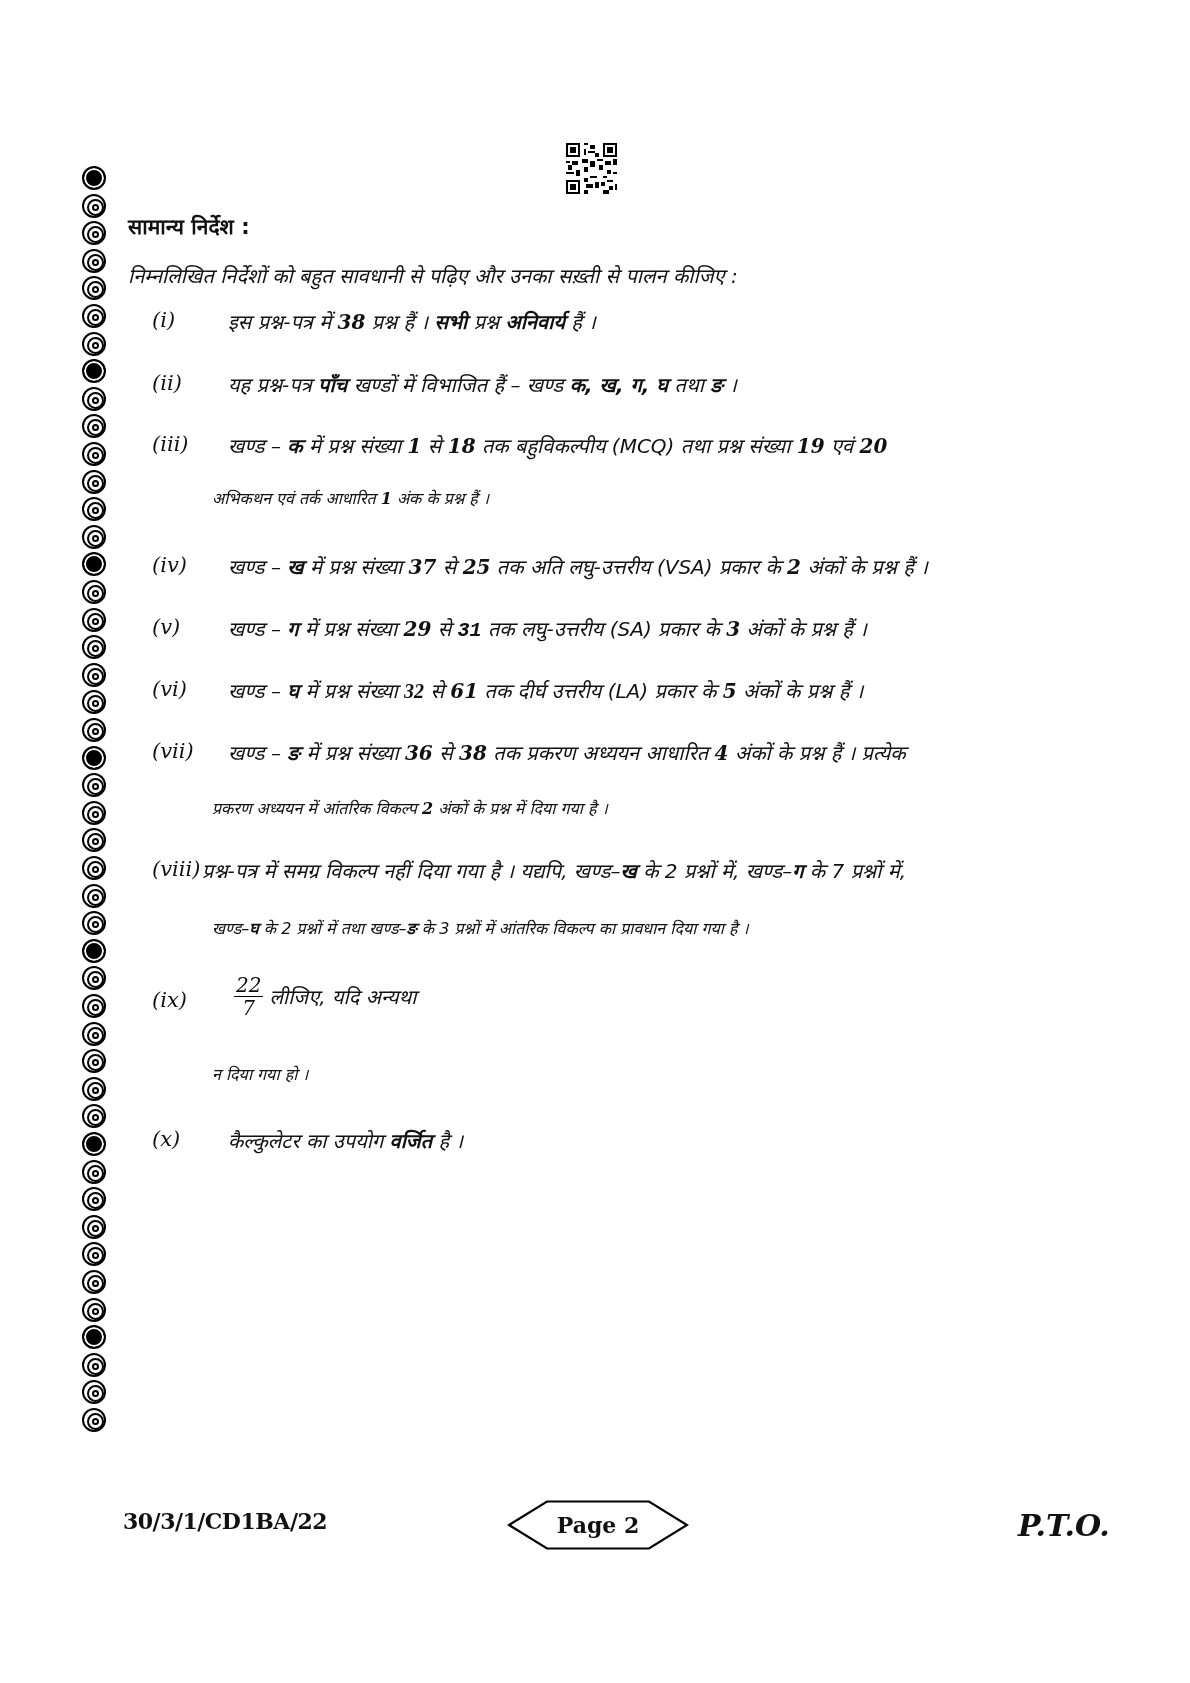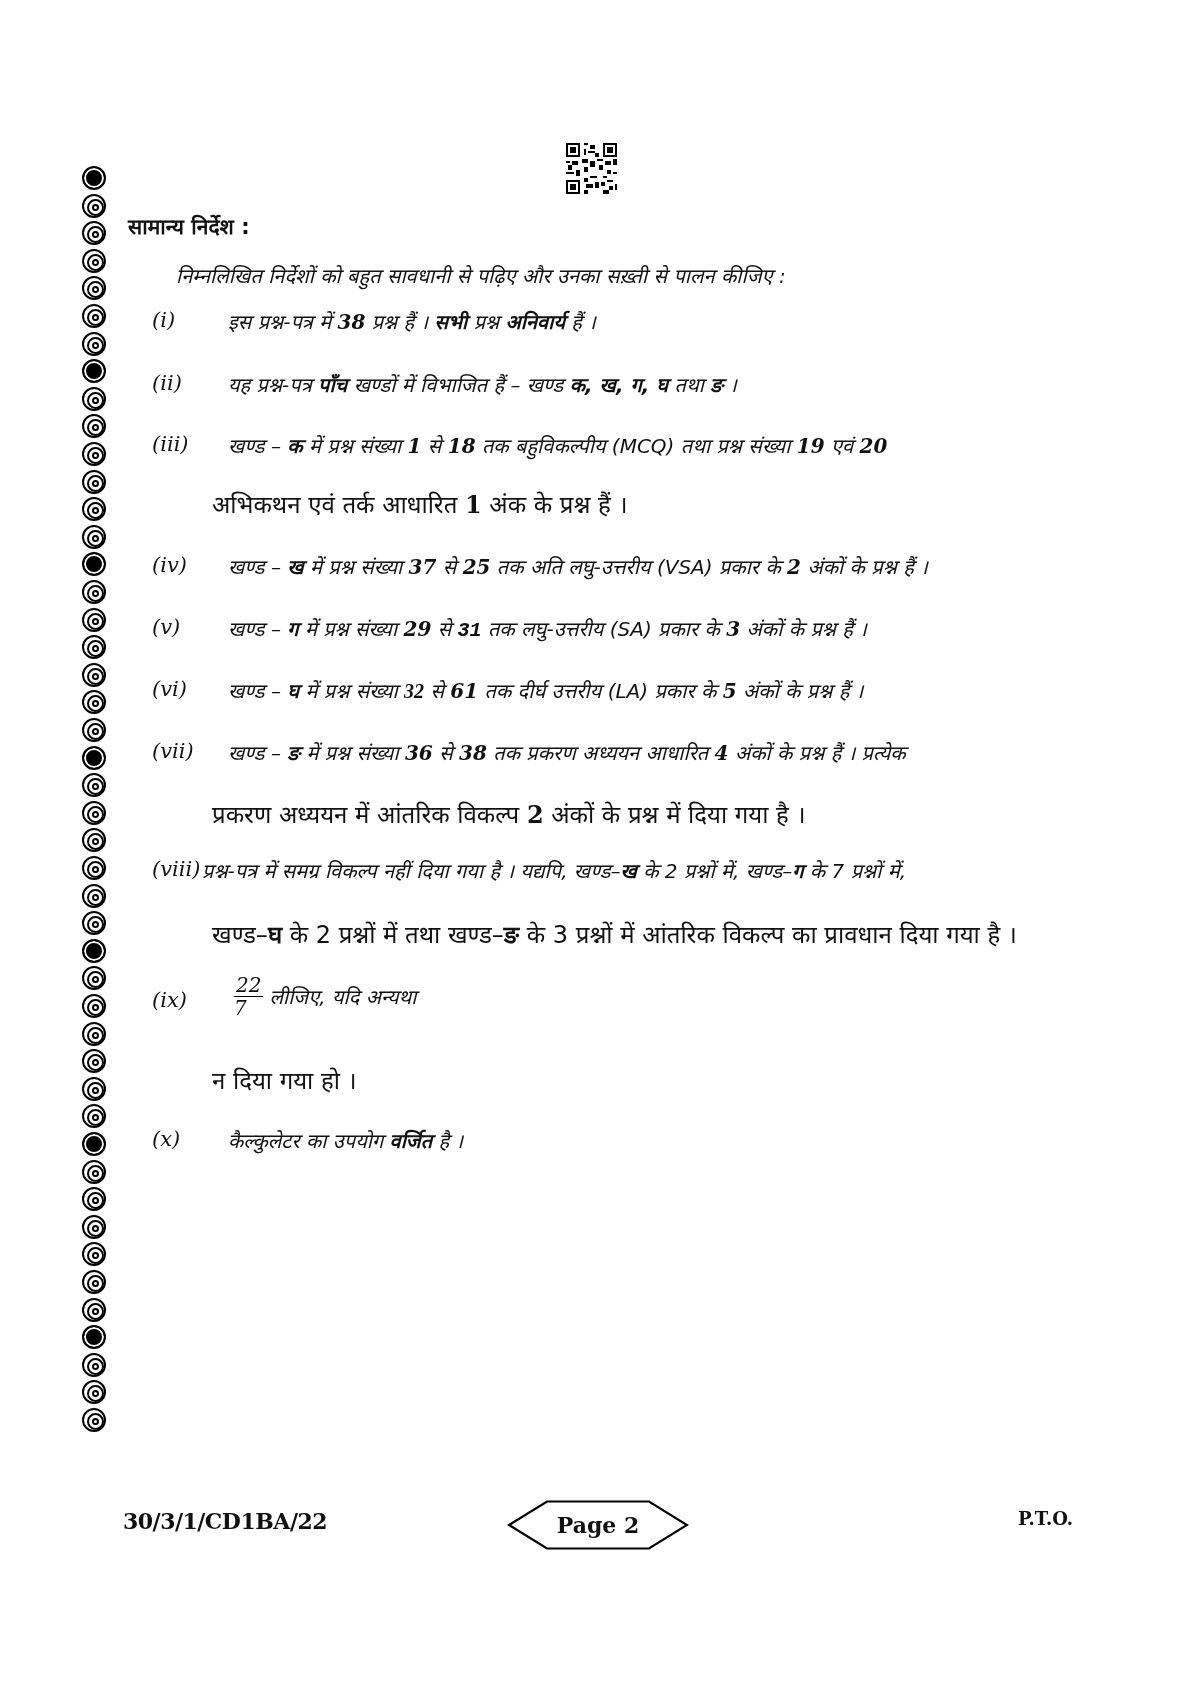--- a/index.html
+++ b/index.html
@@ -8,37 +8,37 @@
     .qr { position: absolute; left: 566px; top: 143px; width: 51px; height: 51px; }
 
     .rail { position: absolute; left: 82px; top: 178px; width: 24px; }
     .dot { position: absolute; left: 0; width: 24px; height: 24px; border-radius: 50%; box-sizing: border-box; border: 2.5px solid #000; background: #fff; }
     .dot::before { content: ""; position: absolute; left: 3px; top: 3px; width: 13px; height: 13px; border-radius: 50%; border: 2.5px solid #000; box-sizing: content-box; }
     .dot::after { content: ""; position: absolute; left: 8px; top: 8px; width: 3px; height: 3px; border-radius: 50%; border: 2px solid #000; box-sizing: content-box; background:#fff; }
     .dot.filled { background: #000; border-color:#000; box-shadow: inset 0 0 0 2px #fff; }
     .dot.filled::before, .dot.filled::after { display: none; }
 
     .heading { position: absolute; left: 128px; top: 212px; font-family: "DejaVu Sans", sans-serif; font-size: 21px; font-weight: bold; }
-    .intro { position: absolute; left: 128px; top: 262px; font-family: "DejaVu Sans", sans-serif; font-style: italic; font-size: 20px; margin-left: 48px; }
+    .intro { position: absolute; left: 128px; top: 262px; font-family: "DejaVu Sans", sans-serif; font-style: italic; font-size: 20px; }
 
     .item { position: absolute; left: 152px; font-family: "DejaVu Sans", sans-serif; font-style: italic; font-size: 20px; white-space: nowrap; }
     .num { position: absolute; left: 0; font-family: "DejaVu Serif", serif; font-style: italic; font-size: 21px; }
     .txt { position: absolute; left: 76px; }
-    .cont { position: absolute; left: 212px; font-family: "DejaVu Sans", sans-serif; font-size: 24px; white-space: nowrap; }
+    .cont { position: absolute; left: 212px; font-family: "DejaVu Sans", sans-serif; font-style: italic; font-size: 16px; white-space: nowrap; }
     b, .b { font-weight: bold; }
 
-    .frac { display: inline-block; vertical-align: middle; text-align: left; font-family: "DejaVu Serif", serif; font-style: italic; font-size: 20px; line-height: 1.1; margin: 0 6px; position: relative; top: -2px; }
+    .frac { display: inline-block; vertical-align: middle; text-align: center; font-family: "DejaVu Serif", serif; font-style: italic; font-size: 20px; line-height: 1.1; margin: 0 6px; position: relative; top: -2px; }
     .frac .n { display: block; border-bottom: 1.5px solid #000; padding: 0 2px; }
     .frac .d { display: block; }
 
     .footer-code { position: absolute; left: 123px; top: 1508px; font-family: "DejaVu Serif", serif; font-weight: bold; font-size: 22px; letter-spacing: -0.5px; }
     .page-marker { position: absolute; left: 507px; top: 1500px; width: 182px; height: 50px; }
     .page-marker svg { position: absolute; left: 0; top: 0; }
     .page-label { position: absolute; left: 0; top: 0; width: 182px; height: 50px; line-height: 50px; text-align: center; font-family: "DejaVu Serif", serif; font-weight: bold; font-size: 22px; }
-    .pto { position: absolute; left: 1018px; top: 1508px; font-family: "DejaVu Serif", serif; font-weight: bold; font-size: 18px; }
+    .pto { position: absolute; left: 1018px; top: 1508px; font-family: "DejaVu Serif", serif; font-weight: bold; font-style: italic; font-size: 30px; }
   </style>
 </head>
 <body>
 
 <div class="qr">
   <svg width="51" height="51" viewBox="0 0 25 25" shape-rendering="crispEdges">
     <rect width="25" height="25" fill="#fff"></rect>
     <g fill="#000">
       <rect x="0" y="0" width="7" height="7"></rect>
         <rect x="1" y="1" width="5" height="5" fill="#fff"></rect>

